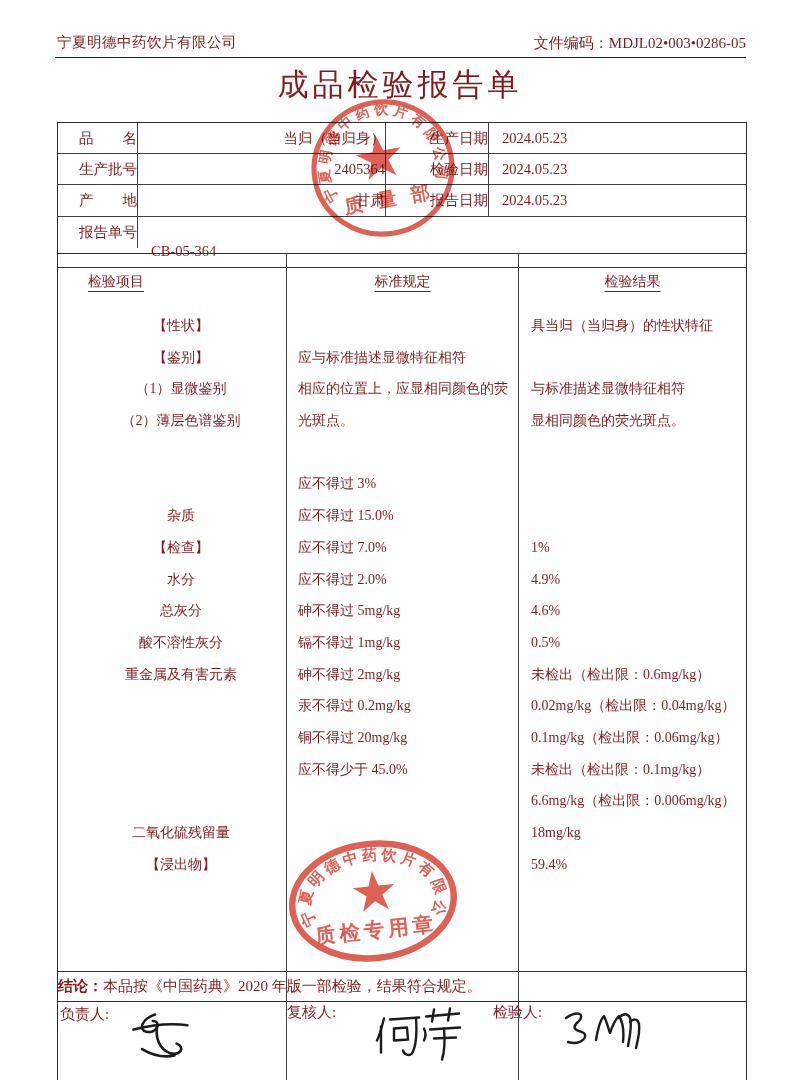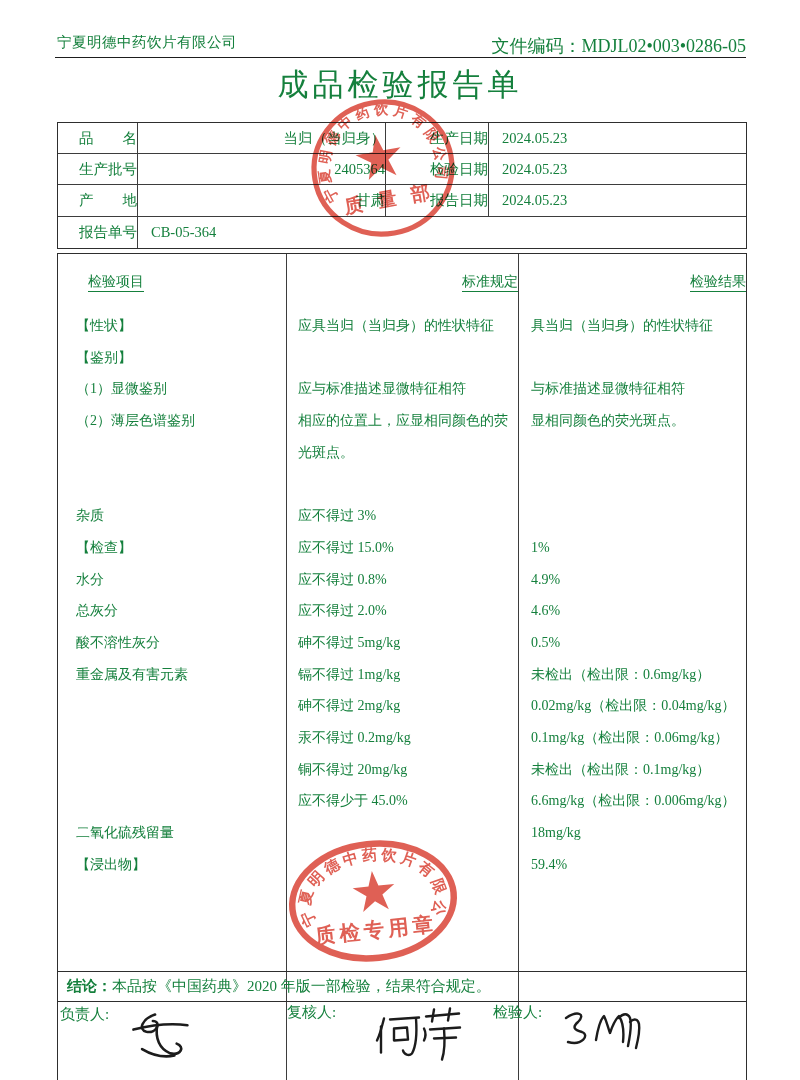--- a/index.html
+++ b/index.html
@@ -1,41 +1,41 @@
 <!DOCTYPE html>
 <html><head>
 <meta charset="utf-8">
 <style>
   html,body{margin:0;padding:0;background:#fff;}
   .page{position:relative;width:800px;height:1080px;background:#ffffff;overflow:hidden;
-        font-family:"Liberation Serif","DejaVu Serif",serif;color:#15803d;}
+        font-family:"Liberation Serif","DejaVu Serif",serif;color:#7f1d1d;}
   .company{position:absolute;left:57px;top:33px;font-size:14.5px;letter-spacing:.5px;}
-  .doccode{position:absolute;right:54px;top:34px;font-size:18px;}
+  .doccode{position:absolute;right:54px;top:34px;font-size:15px;}
   .rule{position:absolute;left:55px;right:54px;top:57px;border-top:1.6px solid #1d1d1d;}
   .title{position:absolute;left:0;right:0;top:64px;text-align:center;font-size:31px;font-weight:400;
          letter-spacing:4px;font-family:"Liberation Sans","DejaVu Sans",sans-serif;}
   
   .info-table{position:absolute;left:57px;top:122px;width:690px;border:1.5px solid #2e2e2e;
               display:grid;grid-template-columns:80px 248px 103px 1fr;font-size:14.5px;box-sizing:border-box;}
   .icell{height:31.2px;line-height:31.2px;padding-left:13px;white-space:nowrap;overflow:visible;box-sizing:border-box;}
   .br{border-right:1px solid #3d3d3d;text-align:right;} .bb{border-bottom:1px solid #3d3d3d;}
-  .span3{grid-column:2/5;}
+  .span3{grid-column:2/5;margin-top:19px;}
   
   .main-table{position:absolute;left:57px;top:253px;width:690px;height:862px;border:1.5px solid #2e2e2e;
               display:grid;grid-template-columns:229px 232px 1fr;box-sizing:border-box;font-size:14px;}
   .tcol{box-sizing:border-box;overflow:hidden;}
   .tcol.brr{border-right:1px solid #3d3d3d;}
   .col-header{height:56px;display:flex;align-items:center;}
-  .col-header.left{padding-left:30px;} .col-header.center{justify-content:flex-end;}
+  .col-header.left{padding-left:30px;} .col-header.center{justify-content:center;}
   .col-header span{text-decoration:underline;text-underline-offset:5px;}
   .tline{height:31.7px;line-height:31.7px;white-space:nowrap;}
-  .tcol.c0 .tline{padding-left:18px;} .tcol.c1 .tline{padding-left:11px;} .tcol.c2 .tline{padding-left:12px;}
+  .tcol.c0 .tline{padding-left:18px;text-align:center;} .tcol.c1 .tline{padding-left:11px;} .tcol.c2 .tline{padding-left:12px;}
   
   .conclusion{position:absolute;left:57px;top:971px;width:690px;height:31px;border:1.5px solid #2e2e2e;
-              box-sizing:border-box;line-height:28px;padding-left:9px;font-size:15px;white-space:nowrap;}
+              box-sizing:border-box;line-height:28px;font-size:15px;white-space:nowrap;}
   .conclusion b{font-weight:700;}
   
   .sig-label{position:absolute;font-size:15px;white-space:nowrap;}
   .sig{position:absolute;}
   .sig path{fill:none;stroke:#1c1c1c;stroke-width:2.4;stroke-linecap:round;stroke-linejoin:round;}
   
   .stamp{position:absolute;mix-blend-mode:multiply;opacity:.88;pointer-events:none;}
 </style>
 </head>
 <body>
@@ -88,29 +88,28 @@
         <div class="tline"></div>
         <div class="tline"></div>
         <div class="tline"></div>
         <div class="tline">二氧化硫残留量</div>
         <div class="tline">【浸出物】</div>
       </div>
     <div class="tcol c1 brr" id="tcol-1">
       <div class="col-header center">
           <span>标准规定</span>
         </div>
-    <div class="tline">应具当归（当归身）的性状特征</div>
         <div class="tline"></div>
         <div class="tline">应与标准描述显微特征相符</div>
         <div class="tline">相应的位置上，应显相同颜色的荧</div>
         <div class="tline">光斑点。</div>
         <div class="tline"></div>
         <div class="tline">应不得过 3%</div>
         <div class="tline">应不得过 15.0%</div>
-        <div class="tline">应不得过 0.8%</div>
+        <div class="tline">应不得过 7.0%</div>
         <div class="tline">应不得过 2.0%</div>
         <div class="tline">砷不得过 5mg/kg</div>
         <div class="tline">镉不得过 1mg/kg</div>
         <div class="tline">砷不得过 2mg/kg</div>
         <div class="tline">汞不得过 0.2mg/kg</div>
         <div class="tline">铜不得过 20mg/kg</div>
         <div class="tline">应不得少于 45.0%</div>
       </div>
     <div class="tcol c2" id="tcol-2">
       <div class="col-header center">

